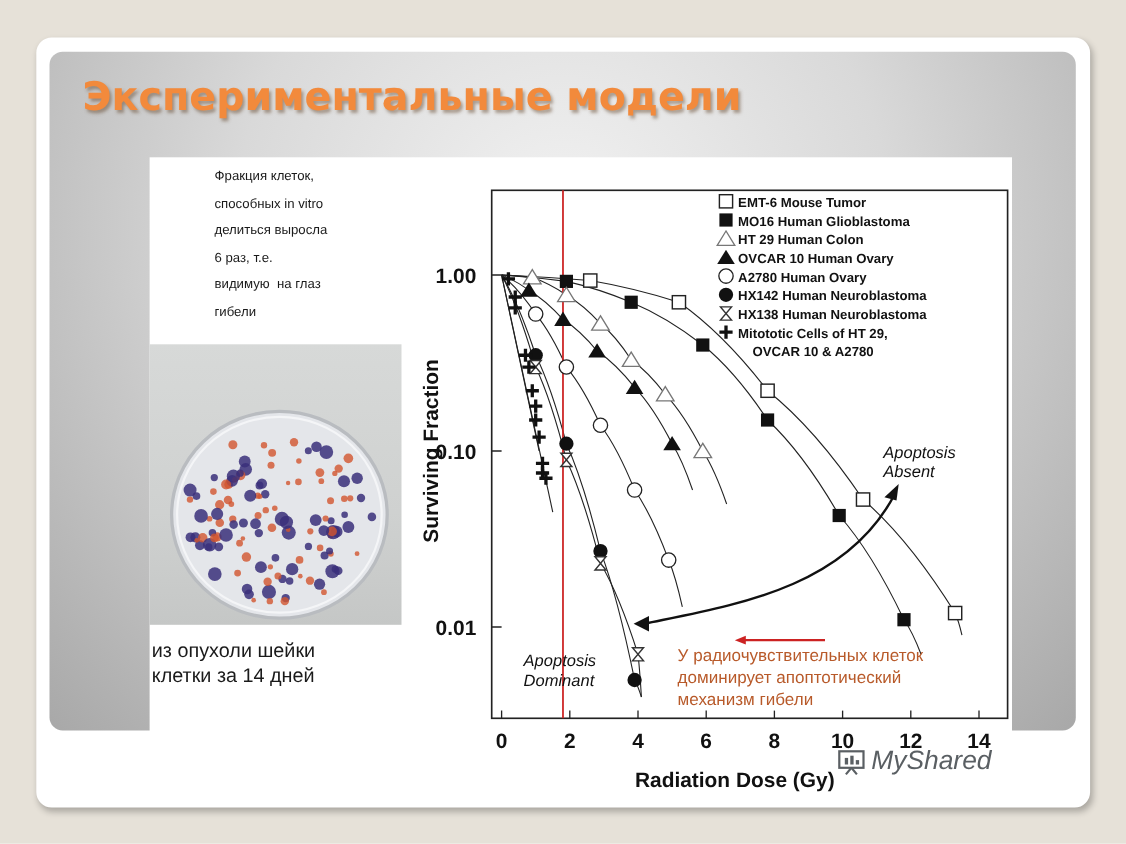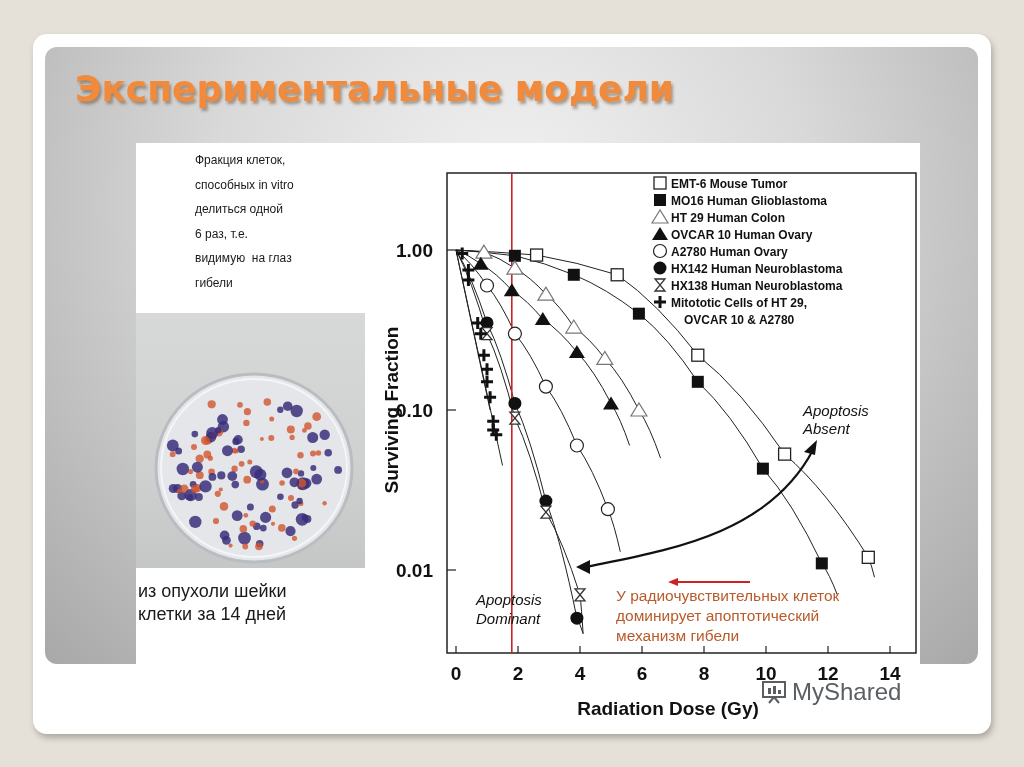--- a/index.html
+++ b/index.html
@@ -41,37 +41,37 @@
     overflow:hidden;
   }
   .left-text-bottom {
     position:absolute; left:138px; top:580px; width:230px;
     font-size:18px; line-height:23px; color:#1a1a1a;
   }
   .chart-wrap { position:absolute; left:368px; top:150px; width:552px; height:580px; }
   .chart-wrap svg { display:block; }
   .watermark {
     position:absolute; left:760px; top:678px;
-    font-size:24px; color:#5a5f63; display:flex; align-items:flex-start; gap:4px;
+    font-size:24px; color:#5a5f63; display:flex; align-items:center; gap:4px;font-style:italic;
   }
   .wm-icon { width:28px; height:26px; }
 </style>
 </head>
 <body>
 
 <div class="slide-frame"></div>
 <div class="slide-panel"></div>
 <div class="title">Экспериментальные модели</div>
 
 <div class="content"></div>
 
 <div class="left-text-top">
   <div>Фракция клеток,</div>
   <div>способных in vitro</div>
-  <div>делиться одной</div>
+  <div>делиться выросла</div>
   <div>6 раз, т.е.</div>
   <div style="white-space:pre">видимую  на глаз</div>
   <div>гибели</div>
 </div>
 
 <div class="photo">
   <svg width="229" height="255" viewBox="0 0 229 255">
     <ellipse cx="118" cy="155" rx="98" ry="94" fill="#e4e6ea" stroke="#b9bcc0" stroke-width="3"></ellipse>
     <ellipse cx="118" cy="155" rx="93" ry="89" fill="none" stroke="#f4f5f7" stroke-width="2"></ellipse>
     <g id="colonies">

